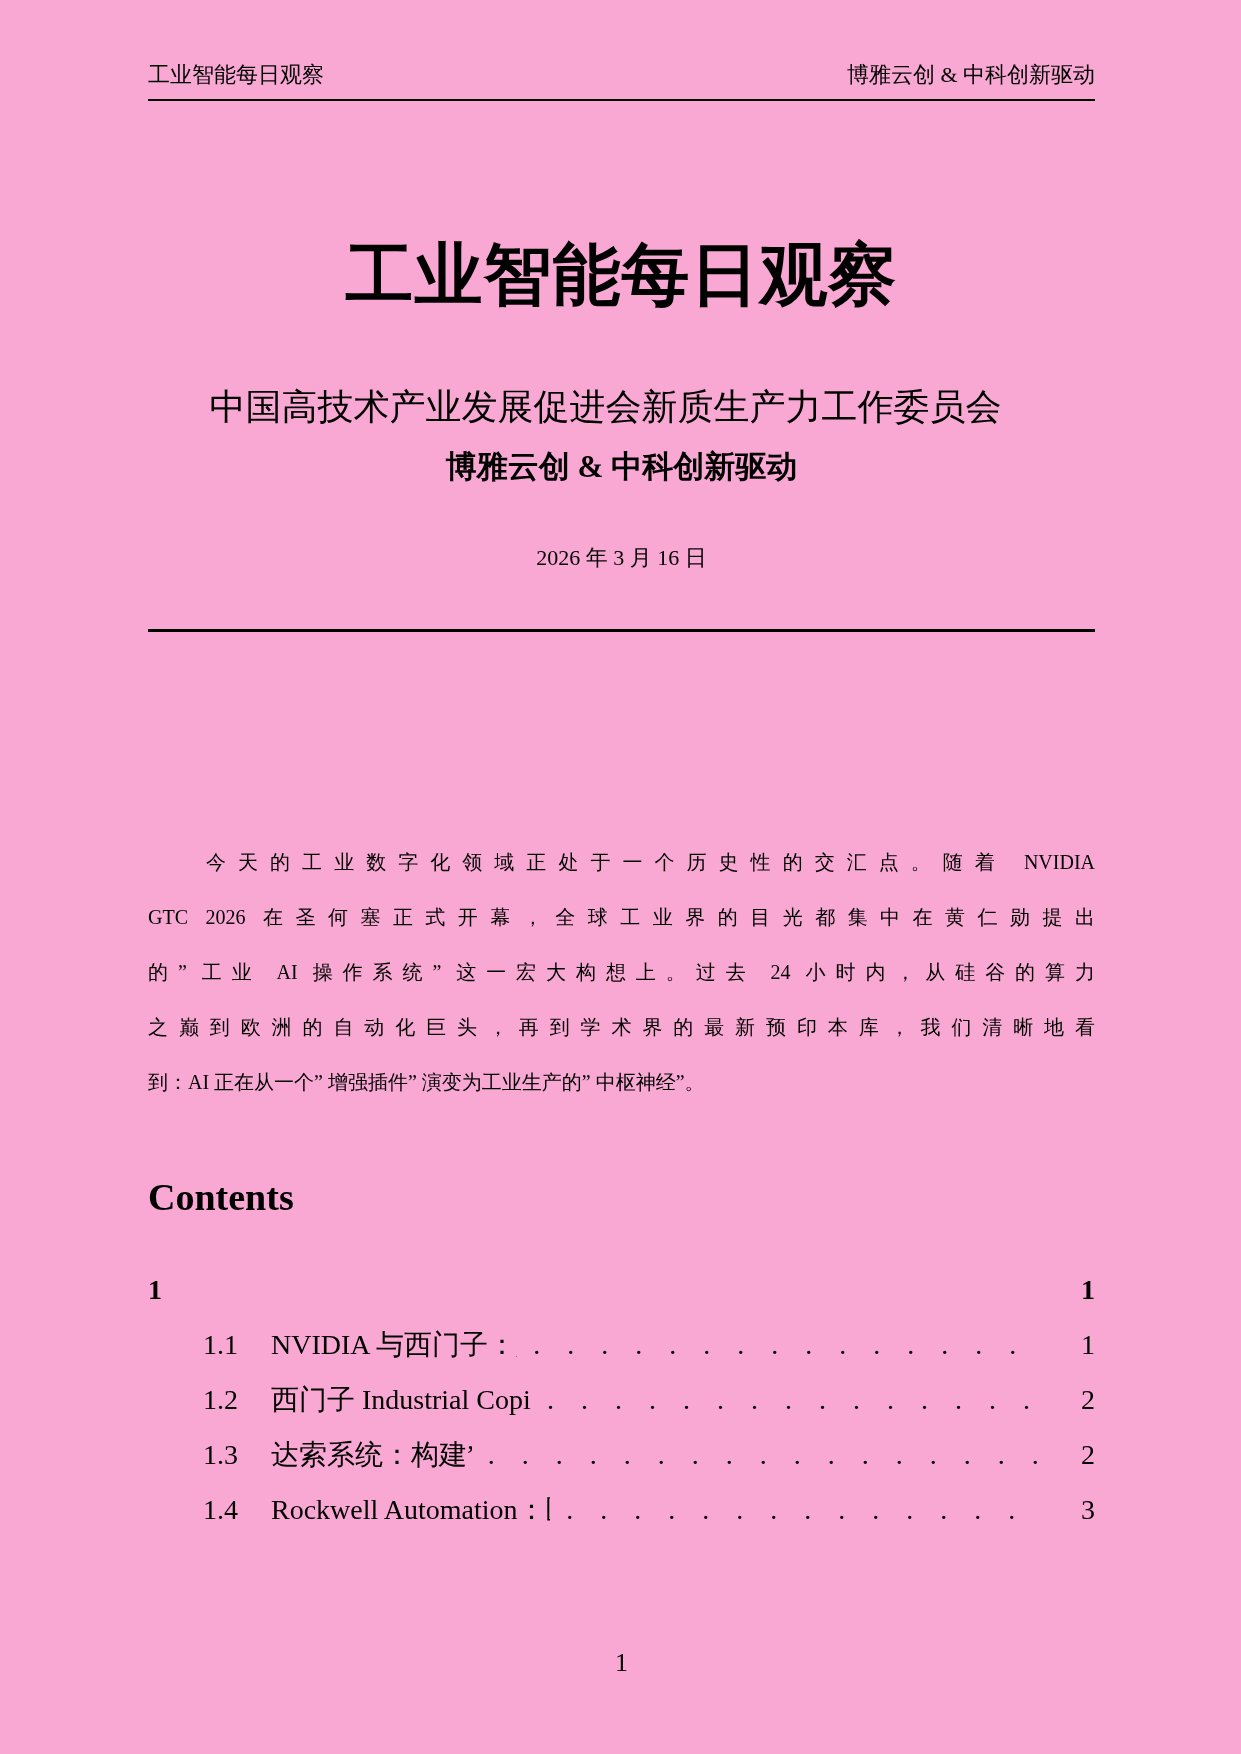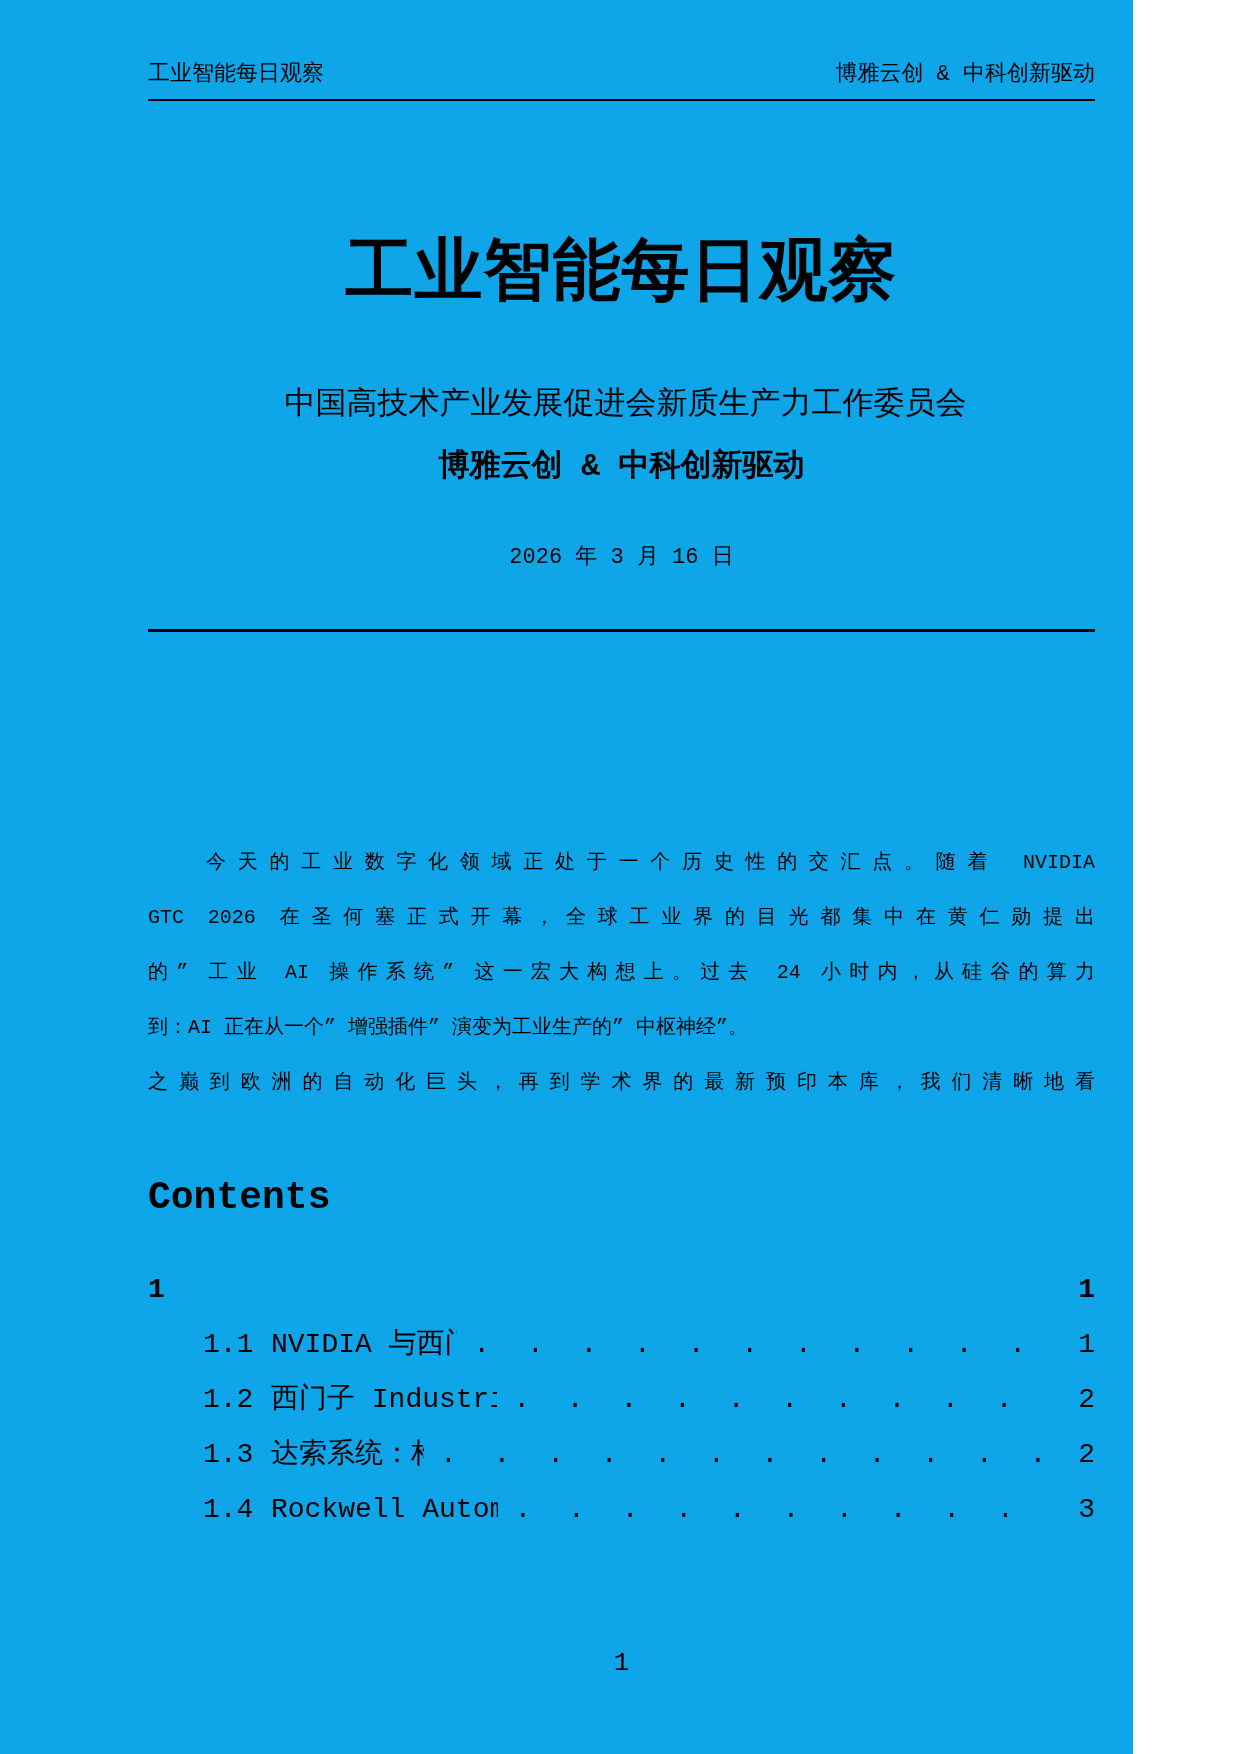--- a/index.html
+++ b/index.html
@@ -2,25 +2,25 @@
 <html><head>
 <meta charset="utf-8">
 <style>
   html, body {
     margin: 0;
     padding: 0;
     background: #ffffff;
   }
   .page {
     position: relative;
-    width: 1133px;
+    width: 1241px;
     height: 1754px;
-    background: #0ea5e9;
+    background: #f9a8d4;
     color: #000000;
-    font-family: Liberation Mono, monospace;
+    font-family: Liberation Serif, serif;
     overflow: hidden;
   }
   
   .running-header {
     position: absolute;
     top: 62px;
     left: 148px;
     width: 947px;
     display: flex;
     justify-content: space-between;
@@ -43,24 +43,24 @@
     width: 947px;
     text-align: center;
     font-size: 68px;
     font-weight: bold;
     line-height: 1.1;
     letter-spacing: 1px;
   }
   .doc-subtitle {
     position: absolute;
     top: 386px;
-    left: 152px;
-    width: 947px;
-    text-align: center;
-    font-size: 31px;
+    left: 132px;
+    width: 947px;
+    text-align: center;
+    font-size: 36px;
     line-height: 1.2;
   }
   .doc-authors {
     position: absolute;
     top: 448px;
     left: 148px;
     width: 947px;
     text-align: center;
     font-size: 31px;
     font-weight: bold;
@@ -177,22 +177,22 @@
   <div class="doc-subtitle">中国高技术产业发展促进会新质生产力工作委员会</div>
   <div class="doc-authors">博雅云创 &amp; 中科创新驱动</div>
   <div class="doc-date">2026 年 3 月 16 日</div>
 
   <div class="mid-rule"></div>
 
   <div class="abstract-body">
     <div class="abs-line first">今天的工业数字化领域正处于一个历史性的交汇点。随着 NVIDIA</div>
     <div class="abs-line">GTC 2026 在圣何塞正式开幕，全球工业界的目光都集中在黄仁勋提出</div>
     <div class="abs-line">的” 工业 AI 操作系统” 这一宏大构想上。过去 24 小时内，从硅谷的算力</div>
+    <div class="abs-line">之巅到欧洲的自动化巨头，再到学术界的最新预印本库，我们清晰地看</div>
     <div class="abs-line last">到：AI 正在从一个” 增强插件” 演变为工业生产的” 中枢神经”。</div>
-    <div class="abs-line">之巅到欧洲的自动化巨头，再到学术界的最新预印本库，我们清晰地看</div>
   </div>
 
   <div class="toc-heading">Contents</div>
 
   <div class="toc">
 
     <div class="toc-row level1">
       <span class="toc-num">1</span>
       <span class="toc-leader"></span>
       <span class="toc-page">1</span>

